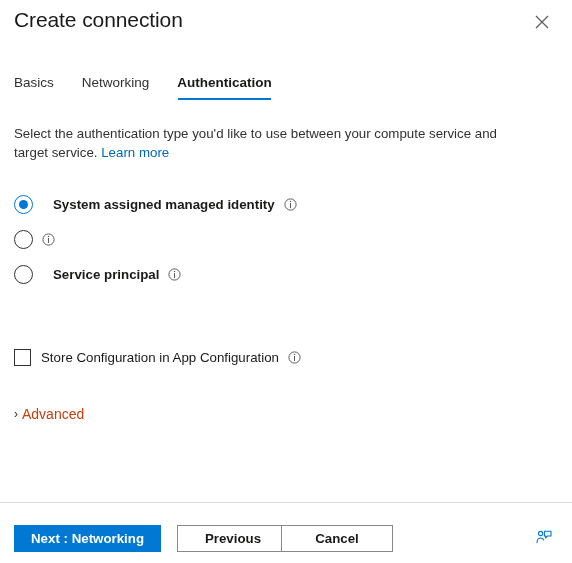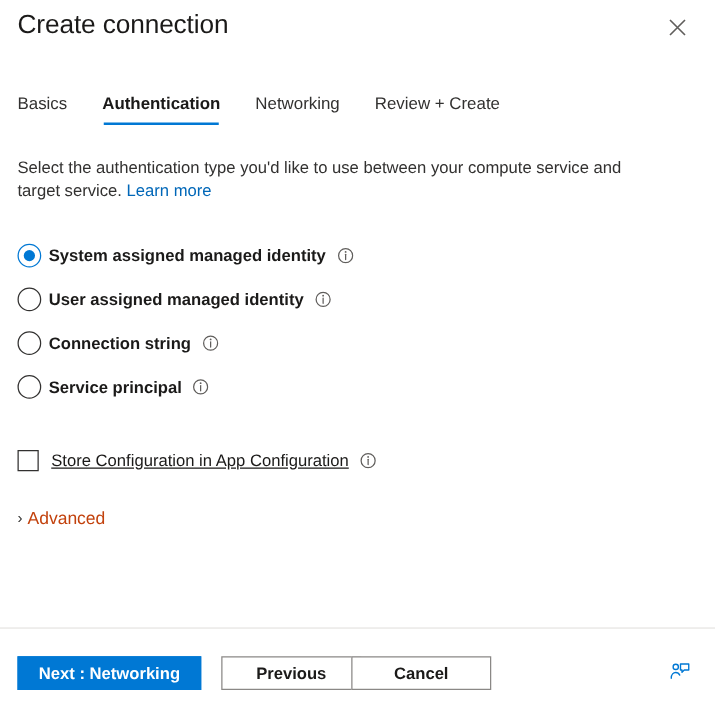--- a/index.html
+++ b/index.html
@@ -135,44 +135,43 @@
     left: 50%;
     top: 50%;
     width: 9px;
     height: 9px;
     margin-left: -4.5px;
     margin-top: -4.5px;
     border-radius: 50%;
     background: #0078d4;
   }
   .radio-label {
-    margin-left: 6px;
+    margin-left: 20px;
     font-size: 13.3px;
     font-weight: 600;
     color: #1b1a19;
     white-space: nowrap;
   }
   .info-icon {
     margin-left: 9px;
     display: inline-flex;
     align-items: center;
     cursor: pointer;
   }
   .info-icon svg { display: block; }
 
   
   .checkbox-row {
     position: absolute;
-    top: 357px;
+    top: 346px;
     left: 14px;
     display: flex;
     align-items: center;
     height: 22px;
     cursor: pointer;
-    text-decoration: underline;
   }
   .checkbox-mark {
     width: 17px;
     height: 17px;
     border: 1.4px solid #323130;
     box-sizing: border-box;
     background: #ffffff;
     flex: 0 0 auto;
   }
   .checkbox-label {
@@ -275,23 +274,22 @@
     <span>
       <svg width="14" height="14" viewBox="0 0 14 14" aria-hidden="true">
         <path d="M1 1 L13 13 M13 1 L1 13" stroke="#605e5c" stroke-width="1.3" fill="none"></path>
       </svg>
     </span>
   </button>
 </div>
 
 <div class="tabs">
   <button class="tab">Basics</button>
+  <button class="tab">Networking</button>
   <button class="tab active">Authentication</button>
-  <button class="tab">Networking</button>
-  <button class="tab">Review + Create</button>
 </div>
 
 <div class="description">
   <span>Select the authentication type you'd like to use between your compute service and target service.</span>
   <a class="link">Learn more</a>
 </div>
 
 <div class="radio-group">
 
   <div class="radio-row selected">
@@ -301,41 +299,29 @@
       <svg width="13" height="13" viewBox="0 0 13 13" aria-hidden="true">
         <circle cx="6.5" cy="6.5" r="5.6" fill="none" stroke="#605e5c" stroke-width="1"></circle>
         <circle cx="6.5" cy="3.5" r="0.75" fill="#605e5c"></circle>
         <path d="M6.5 5.4 L6.5 9.6" stroke="#605e5c" stroke-width="1" stroke-linecap="round"></path>
       </svg>
     </span>
   </div>
 
   <div class="radio-row">
     <span class="radio-mark"></span>
-    <span class="radio-label">User assigned managed identity</span>
     <span class="info-icon">
       <svg width="13" height="13" viewBox="0 0 13 13" aria-hidden="true">
         <circle cx="6.5" cy="6.5" r="5.6" fill="none" stroke="#605e5c" stroke-width="1"></circle>
         <circle cx="6.5" cy="3.5" r="0.75" fill="#605e5c"></circle>
         <path d="M6.5 5.4 L6.5 9.6" stroke="#605e5c" stroke-width="1" stroke-linecap="round"></path>
       </svg>
     </span>
   </div>
 
-  <div class="radio-row">
-    <span class="radio-mark"></span>
-    <span class="radio-label">Connection string</span>
-    <span class="info-icon">
-      <svg width="13" height="13" viewBox="0 0 13 13" aria-hidden="true">
-        <circle cx="6.5" cy="6.5" r="5.6" fill="none" stroke="#605e5c" stroke-width="1"></circle>
-        <circle cx="6.5" cy="3.5" r="0.75" fill="#605e5c"></circle>
-        <path d="M6.5 5.4 L6.5 9.6" stroke="#605e5c" stroke-width="1" stroke-linecap="round"></path>
-      </svg>
-    </span>
-  </div>
 
   <div class="radio-row">
     <span class="radio-mark"></span>
     <span class="radio-label">Service principal</span>
     <span class="info-icon">
       <svg width="13" height="13" viewBox="0 0 13 13" aria-hidden="true">
         <circle cx="6.5" cy="6.5" r="5.6" fill="none" stroke="#605e5c" stroke-width="1"></circle>
         <circle cx="6.5" cy="3.5" r="0.75" fill="#605e5c"></circle>
         <path d="M6.5 5.4 L6.5 9.6" stroke="#605e5c" stroke-width="1" stroke-linecap="round"></path>
       </svg>

